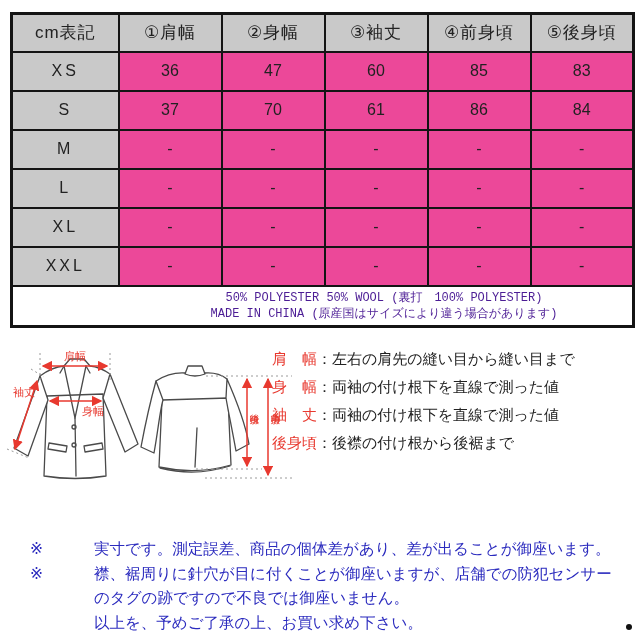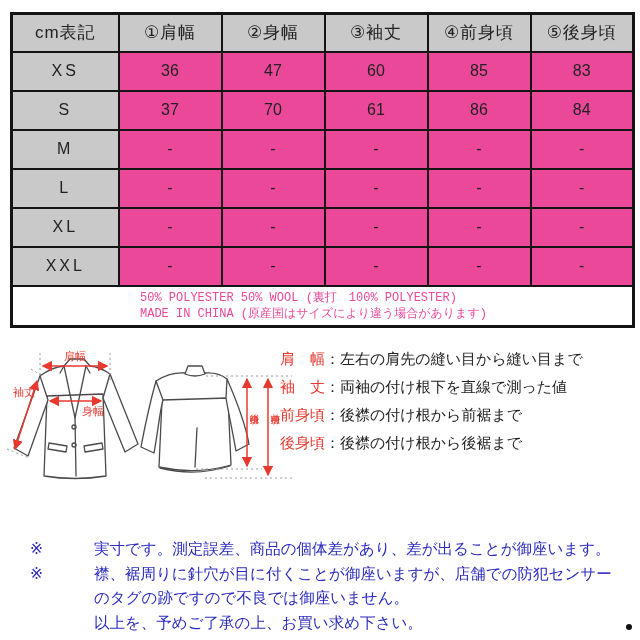--- a/index.html
+++ b/index.html
@@ -22,40 +22,40 @@
   }
   .size-table th,.size-table td{
     border:2px solid var(--border);
     text-align:center;vertical-align:middle;
     font-weight:normal;color:#222;
   }
   .size-table thead th{height:38px;background:var(--header_bg);font-size:17px;letter-spacing:1px;}
   .size-table tbody td{height:39px;font-size:16px;background:#ec4899;}
   .size-table tbody td.size-col{background:var(--header_bg);letter-spacing:3px;margin-top:20px;}
   .size-table tfoot td{
-    height:40px;background:#fff;text-align:left;
+    height:40px;background:#fff;text-align:center;
     font-family:"Liberation Mono","DejaVu Sans Mono",monospace;
-    font-size:12px;line-height:16px;color:#ec4899;
+    font-size:12px;line-height:16px;color:#4c1d95;
     padding:3px 4px 3px 110px;letter-spacing:0;
   }
   .size-table tfoot .mat-line1{margin-left:17px;white-space:nowrap;}
   .size-table tfoot .mat-line2{white-space:nowrap;padding-left:17px;}
 
   
   svg.diagram{position:absolute;left:0px;top:336px;}
   .jacket-line{fill:#ffffff;stroke:#4a4a4a;stroke-width:1.3;stroke-linejoin:round;}
   .jacket-open{fill:none;stroke:#4a4a4a;stroke-width:1.3;stroke-linecap:round;stroke-linejoin:round;}
   .guide{stroke:#9a9a9a;stroke-width:1;stroke-dasharray:2 3;fill:none;}
   .m-arrow{stroke:var(--accent_red);stroke-width:1.5;fill:none;}
   .m-label{fill:var(--accent_red);font-size:11px;font-family:"Liberation Sans",sans-serif;}
   .m-label-v{fill:var(--accent_red);font-size:9.5px;writing-mode:vertical-rl;text-orientation:upright;
     font-family:"Liberation Sans",sans-serif;letter-spacing:1px;}
 
   
-  .definitions{position:absolute;left:280px;top:345px;width:348px;}
+  .definitions{position:absolute;left:272px;top:345px;width:348px;}
   .def-line{height:28px;line-height:28px;font-size:15px;white-space:nowrap;}
   .def-line .term{color:var(--accent_red);}
   .def-line .def{color:#222;}
 
   
   .notes{position:absolute;left:30px;top:537px;width:590px;
     color:var(--note_blue);font-size:15.5px;line-height:24.5px;}
   .note{display:flex;}
   .note .marker{width:29px;flex:0 0 29px;}
   .note .note-text{flex:1;margin-left:35px;}
@@ -202,24 +202,24 @@
     <text class="m-label" x="93" y="79" text-anchor="middle">身幅</text>
     <text class="m-label-v" x="255" y="70">後身頃</text>
     <text class="m-label-v" x="276" y="70">前身頃</text>
   </svg>
 
   <div class="definitions">
     <div class="def-line">
       <span class="term">肩　幅</span><span class="def">：左右の肩先の縫い目から縫い目まで</span>
     </div>
     <div class="def-line">
+      <span class="term">身　幅</span><span class="def">：両袖の付け根下を直線で測った値</span>
+    </div>
+    <div class="def-line">
       <span class="term">袖　丈</span><span class="def">：両袖の付け根下を直線で測った値</span>
-    </div>
-    <div class="def-line">
-      <span class="term">前身頃</span><span class="def">：後襟の付け根から前裾まで</span>
     </div>
     <div class="def-line">
       <span class="term">後身頃</span><span class="def">：後襟の付け根から後裾まで</span>
     </div>
   </div>
 
   <div class="notes">
     <div class="note">
       <span class="marker">※</span>
       <span class="note-text">実寸です。測定誤差、商品の個体差があり、差が出ることが御座います。</span>

